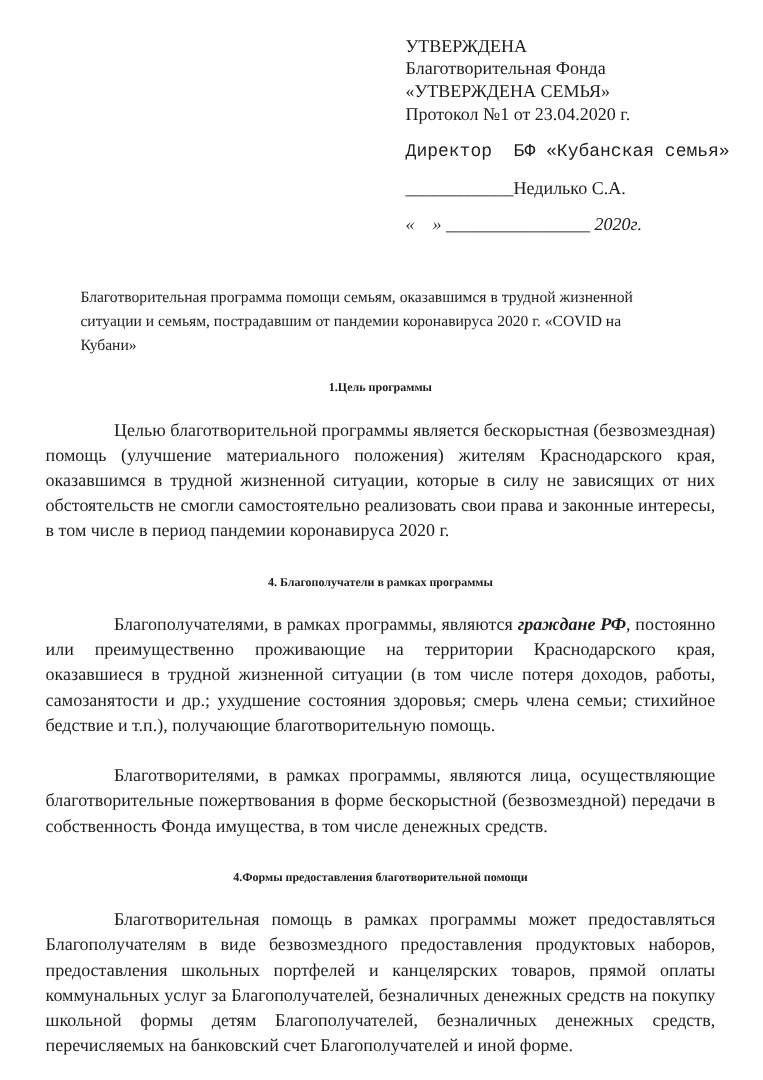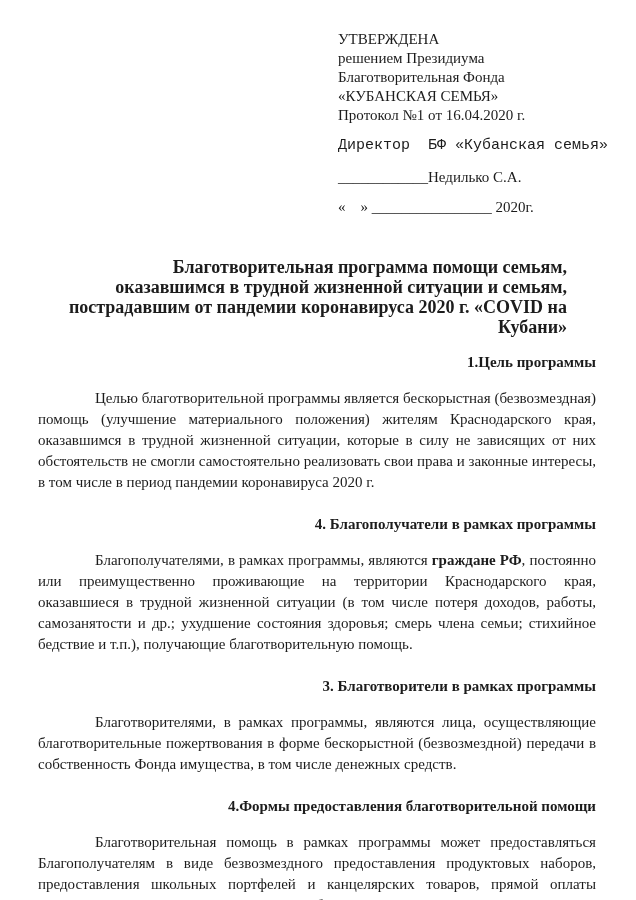--- a/index.html
+++ b/index.html
@@ -33,76 +33,76 @@
   }
   .director-line {
     margin-top: 11px;
     font-family: Liberation Mono, monospace;
   }
   .signature-line {
     margin-top: 13px;
   }
   .date-line {
     margin-top: 11px;
+    font-style: italic;
   }
   .title {
-    font-size: 18px;
-    font-weight: bold;
-    text-align: right;
+    font-size: 13px;
+    font-weight: normal;
+    text-align: left;
     line-height: 20px;
     max-width: 500px;
     margin: 40px auto 0 auto;
   }
   .section-heading {
-    font-size: 15px;
+    font-size: 10px;
     font-weight: bold;
-    text-align: right;
+    text-align: center;
     line-height: 21px;
     margin: 15px 0 15px 0;
   }
   .body-para {
     text-align: justify;
     text-indent: 57px;
     margin: 0 0 21px 0;
   }
   .bi {
     font-weight: bold;
+    font-style: italic;
   }
 </style>
 </head>
 <body>
 
 <div class="page">
 
   <div class="approval">
     <div class="approval-line">УТВЕРЖДЕНА</div>
-    <div class="approval-line">решением Президиума</div>
     <div class="approval-line">Благотворительная Фонда</div>
-    <div class="approval-line">«КУБАНСКАЯ СЕМЬЯ»</div>
-    <div class="approval-line">Протокол №1 от 16.04.2020 г.</div>
+    <div class="approval-line">«УТВЕРЖДЕНА СЕМЬЯ»</div>
+    <div class="approval-line">Протокол №1 от 23.04.2020 г.</div>
 
     <div class="pre director-line">Директор  БФ «Кубанская семья»</div>
     <div class="pre signature-line">____________Недилько С.А.</div>
     <div class="pre date-line">«    » ________________ 2020г.</div>
   </div>
 
   <h1 class="title">Благотворительная программа помощи семьям, оказавшимся в трудной жизненной ситуации и семьям, пострадавшим от пандемии коронавируса 2020 г. «COVID на Кубани»</h1>
 
   <section>
     <h2 class="section-heading">1.Цель программы</h2>
     <p class="body-para"><span>Целью благотворительной программы является бескорыстная (безвозмездная) помощь (улучшение материального положения) жителям Краснодарского края, оказавшимся в трудной жизненной ситуации, которые в силу не зависящих от них обстоятельств не смогли самостоятельно реализовать свои права и законные интересы, в том числе в период пандемии коронавируса 2020 г.</span></p>
   </section>
 
   <section>
     <h2 class="section-heading">4. Благополучатели в рамках программы</h2>
     <p class="body-para"><span>Благополучателями, в рамках программы, являются </span><span class="bi">граждане РФ</span><span>, постоянно или преимущественно проживающие на территории Краснодарского края, оказавшиеся в трудной жизненной ситуации (в том числе потеря доходов, работы, самозанятости и др.; ухудшение состояния здоровья; смерь члена семьи; стихийное бедствие и т.п.), получающие благотворительную помощь.</span></p>
   </section>
 
   <section>
-    <h2 class="section-heading">3. Благотворители в рамках программы</h2>
     <p class="body-para"><span>Благотворителями, в рамках программы, являются лица, осуществляющие благотворительные пожертвования в форме бескорыстной (безвозмездной) передачи в собственность Фонда имущества, в том числе денежных средств.</span></p>
   </section>
 
   <section>
     <h2 class="section-heading">4.Формы предоставления благотворительной помощи</h2>
     <p class="body-para"><span>Благотворительная помощь в рамках программы может предоставляться Благополучателям в виде безвозмездного предоставления продуктовых наборов, предоставления школьных портфелей и канцелярских товаров, прямой оплаты коммунальных услуг за Благополучателей, безналичных денежных средств на покупку школьной формы детям Благополучателей, безналичных денежных средств, перечисляемых на банковский счет Благополучателей и иной форме.</span></p>
   </section>
 
 </div>
 

